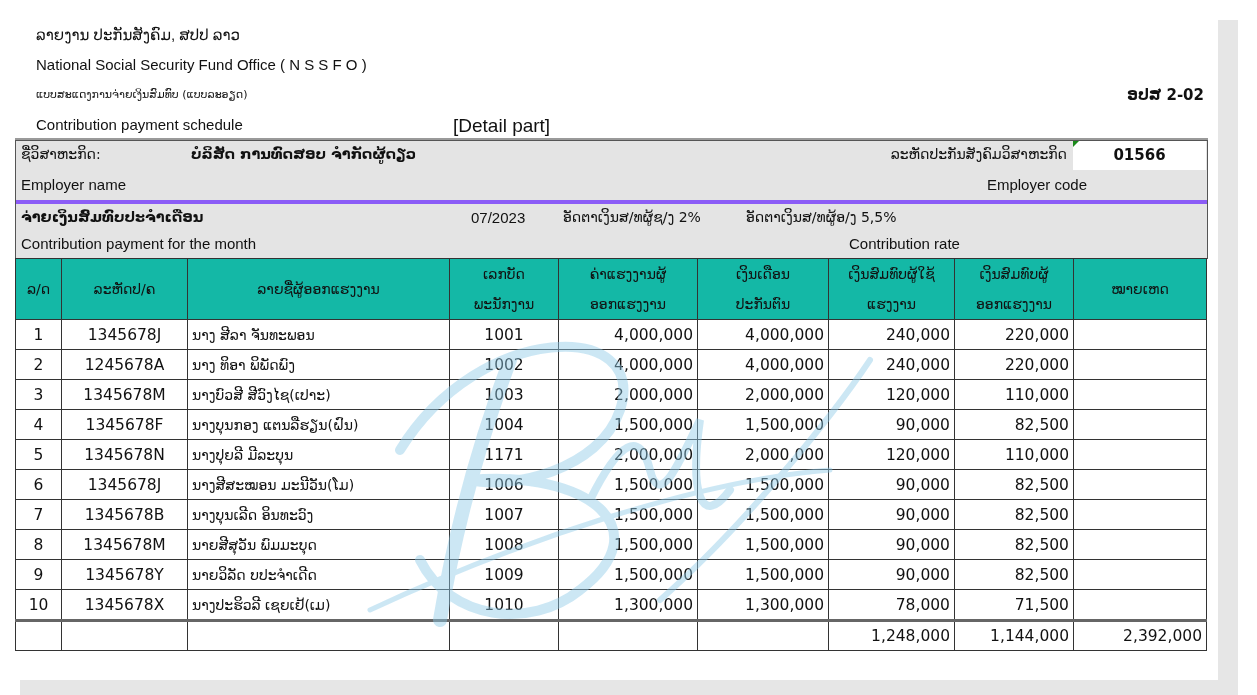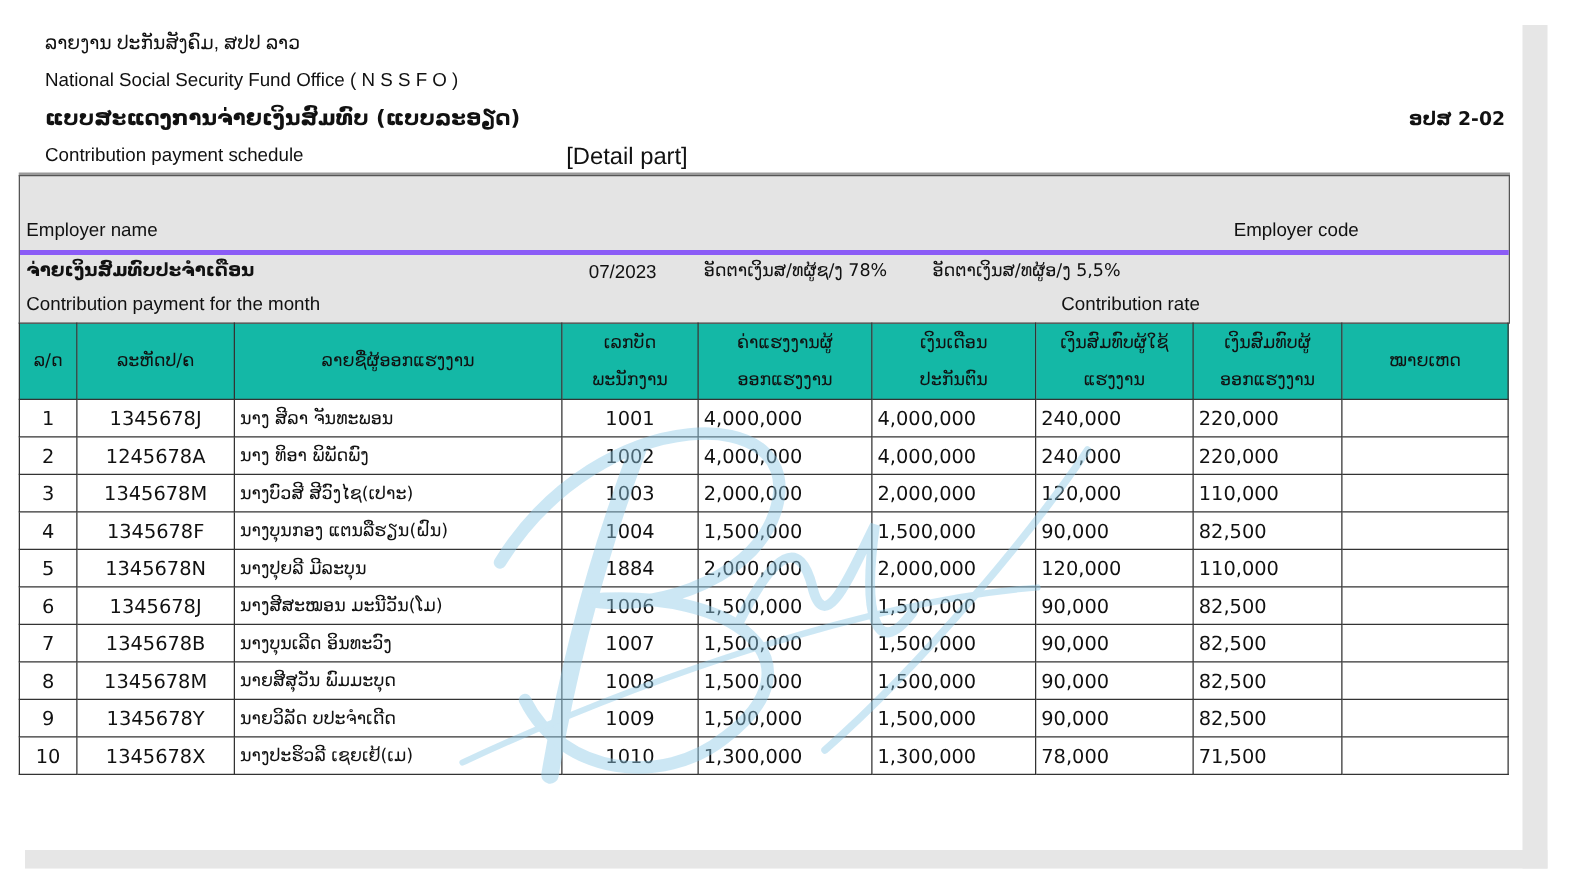--- a/index.html
+++ b/index.html
@@ -16,21 +16,21 @@
     position:absolute; left:1218px; top:20px; width:20px; height:675px; background:#e6e6e6;
   }
   .bottom-strip {
     position:absolute; left:20px; top:680px; width:1218px; height:15px; background:#e6e6e6;
   }
   .hdr-line {
     position:absolute; left:20px; font-size:15px; line-height:20px; white-space:nowrap;
     font-family:"Liberation Sans", sans-serif;
     margin-left:16px;
   }
-  .bold-lao { font-weight:bold; font-family:"DejaVu Sans", sans-serif; font-size:17px; }
+  .bold-lao { font-weight:normal; font-family:"DejaVu Sans", sans-serif; font-size:11px; }
   .form-code {
     position:absolute; right:53px; top:86px; font-weight:bold; font-size:15px;
     font-family:"DejaVu Sans", sans-serif;
   }
   .detail-part {
     position:absolute; left:453px; top:115px; font-size:19px; font-family:"Liberation Sans", sans-serif;
   }
   .sep-line {
     position:absolute; left:15px; top:138px; width:1193px; height:2px; background:#9a9a9a;
   }
@@ -62,21 +62,21 @@
     font-family:"DejaVu Sans", sans-serif; font-size:15.5px;
     background:#fff;
   }
   table.grid td, table.grid th {
     border:1px solid #333; padding:0 4px; height:29px; white-space:nowrap;
   }
   table.grid thead th {
     background:#14b8a6; font-weight:normal; font-size:14px; height:60px; text-align:center; line-height:30px;
   }
   table.grid td.c { text-align:center; }
-  table.grid td.r { text-align:left; }
+  table.grid td.r { text-align:right; }
   table.grid td.l { text-align:left; font-size:14px; }
   table.grid tr.total td { border-top:3px solid #666; height:28px; }
 
   .watermark {
     position:absolute; left:360px; top:300px; width:520px; height:340px; pointer-events:none; opacity:0.45;
   }
 </style>
 </head>
 <body>
 
@@ -86,28 +86,37 @@
 
 <div class="hdr-line" style="top:25px;">ລາຍງານ ປະກັນສັງຄົມ, ສປປ ລາວ</div>
 <div class="hdr-line" style="top:55px;">National Social Security Fund Office ( N S S F O )</div>
 <div class="hdr-line bold-lao" style="top:85px;">ແບບສະແດງການຈ່າຍເງິນສົມທົບ (ແບບລະອຽດ)</div>
 <div class="form-code">ອປສ 2-02</div>
 <div class="hdr-line" style="top:115px;">Contribution payment schedule</div>
 <div class="detail-part">[Detail part]</div>
 <div class="sep-line"></div>
 
 <div class="info">
+  <div class="info-row" style="top:0;">
+    <span class="t tl" style="left:5px;">ຊື່ວິສາຫະກິດ:</span>
+    <span class="t tb" style="left:175px;">ບໍລິສັດ ການທົດສອບ ຈຳກັດຜູ້ດຽວ</span>
+    <span class="t tl" style="right:140px;">ລະຫັດປະກັນສັງຄົມວິສາຫະກິດ</span>
+    <div class="code-box">
+      <span class="val">01566</span>
+    </div>
+    <div class="green-tick"></div>
+  </div>
   <div class="info-row" style="top:30px;">
     <span class="t" style="left:5px;">Employer name</span>
     <span class="t" style="right:120px;">Employer code</span>
   </div>
   <div class="info-row split" style="top:59px;">
     <span class="t tb" style="left:5px;">ຈ່າຍເງິນສົມທົບປະຈຳເດືອນ</span>
     <span class="t" style="left:455px;">07/2023</span>
-    <span class="t tl" style="left:547px;">ອັດຕາເງິນສ/ທຜູ້ຊ/ງ 78%</span>
+    <span class="t tl" style="left:547px;">ອັດຕາເງິນສ/ທຜູ້ຊ/ງ 2%</span>
     <span class="t tl" style="left:730px;">ອັດຕາເງິນສ/ທຜູ້ອ/ງ 5,5%</span>
   </div>
   <div class="info-row" style="top:89px;">
     <span class="t" style="left:5px;">Contribution payment for the month</span>
     <span class="t" style="left:833px;">Contribution rate</span>
   </div>
 </div>
 
 <table class="grid">
   <colgroup>
@@ -191,21 +200,21 @@
         <td class="r">1,500,000</td>
         <td class="r">1,500,000</td>
         <td class="r">90,000</td>
         <td class="r">82,500</td>
         <td></td>
       </tr>
     <tr>
         <td class="c">5</td>
         <td class="c">1345678N</td>
         <td class="l">ນາງປຸຍລີ  ມີລະບຸນ</td>
-        <td class="c">1884</td>
+        <td class="c">1171</td>
         <td class="r">2,000,000</td>
         <td class="r">2,000,000</td>
         <td class="r">120,000</td>
         <td class="r">110,000</td>
         <td></td>
       </tr>
     <tr>
         <td class="c">6</td>
         <td class="c">1345678J</td>
         <td class="l">ນາງສີສະໝອນ  ມະນີວັນ(ໂມ)</td>
@@ -253,20 +262,31 @@
         <td class="c">10</td>
         <td class="c">1345678X</td>
         <td class="l">ນາງປະຮິວລີ  ເຊຍເຢ້(ເມ)</td>
         <td class="c">1010</td>
         <td class="r">1,300,000</td>
         <td class="r">1,300,000</td>
         <td class="r">78,000</td>
         <td class="r">71,500</td>
         <td></td>
       </tr>
+    <tr class="total">
+      <td></td>
+      <td></td>
+      <td></td>
+      <td></td>
+      <td></td>
+      <td></td>
+      <td class="r">1,248,000</td>
+      <td class="r">1,144,000</td>
+      <td class="r">2,392,000</td>
+    </tr>
   </tbody>
 </table>
 
 <svg class="watermark" viewBox="0 0 520 340">
   <g fill="none" stroke="#8fcbe8" stroke-linecap="round">
     <path d="M150 60 C 120 140, 95 230, 80 320" stroke-width="14"></path>
     <path d="M40 150 C 120 20, 290 20, 260 110 C 240 170, 150 190, 110 180 C 230 170, 300 230, 220 290 C 170 330, 90 320, 60 260" stroke-width="10"></path>
     <path d="M230 200 C 260 140, 280 130, 290 170 C 300 210, 320 160, 340 120 C 330 190, 340 230, 370 190" stroke-width="8"></path>
     <path d="M300 300 C 380 230, 470 120, 510 60" stroke-width="6"></path>
     <path d="M10 310 C 160 240, 340 180, 470 170" stroke-width="5"></path>

